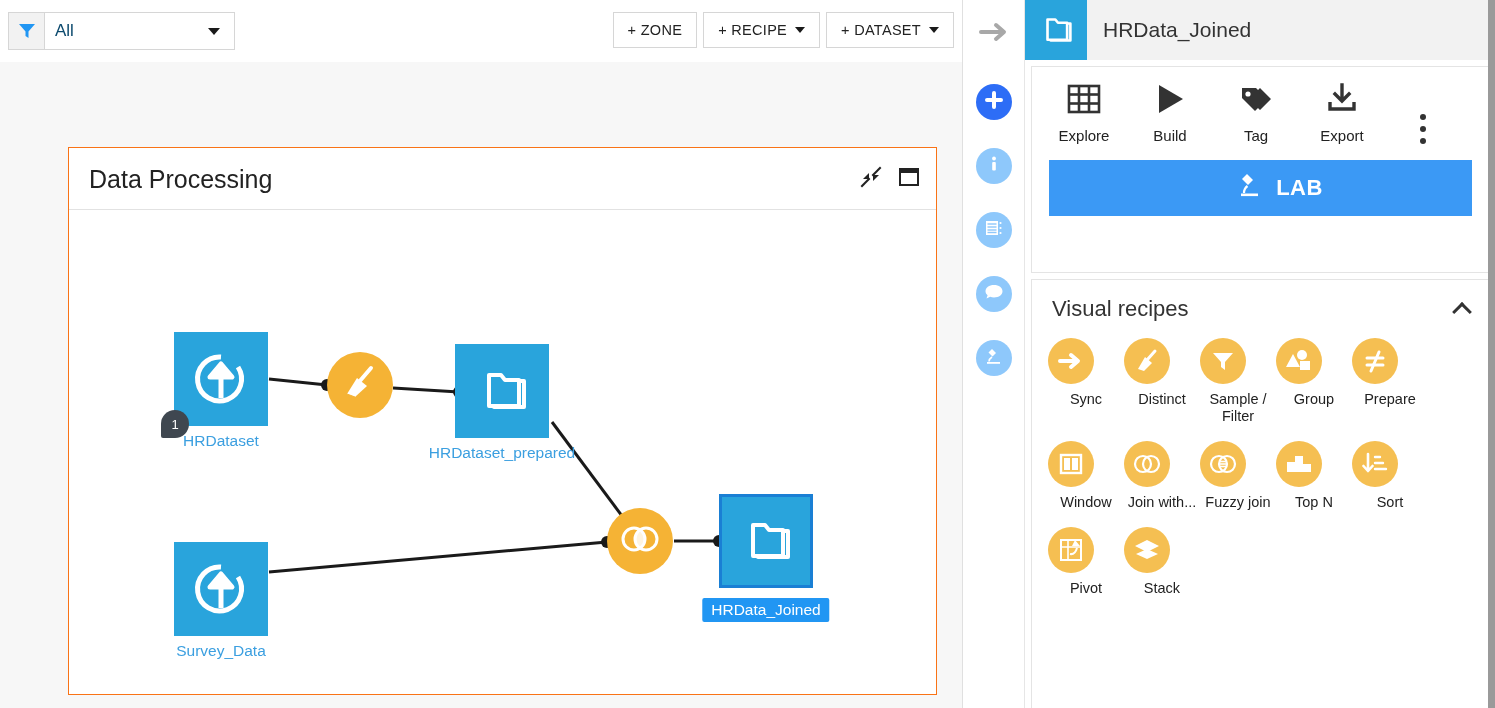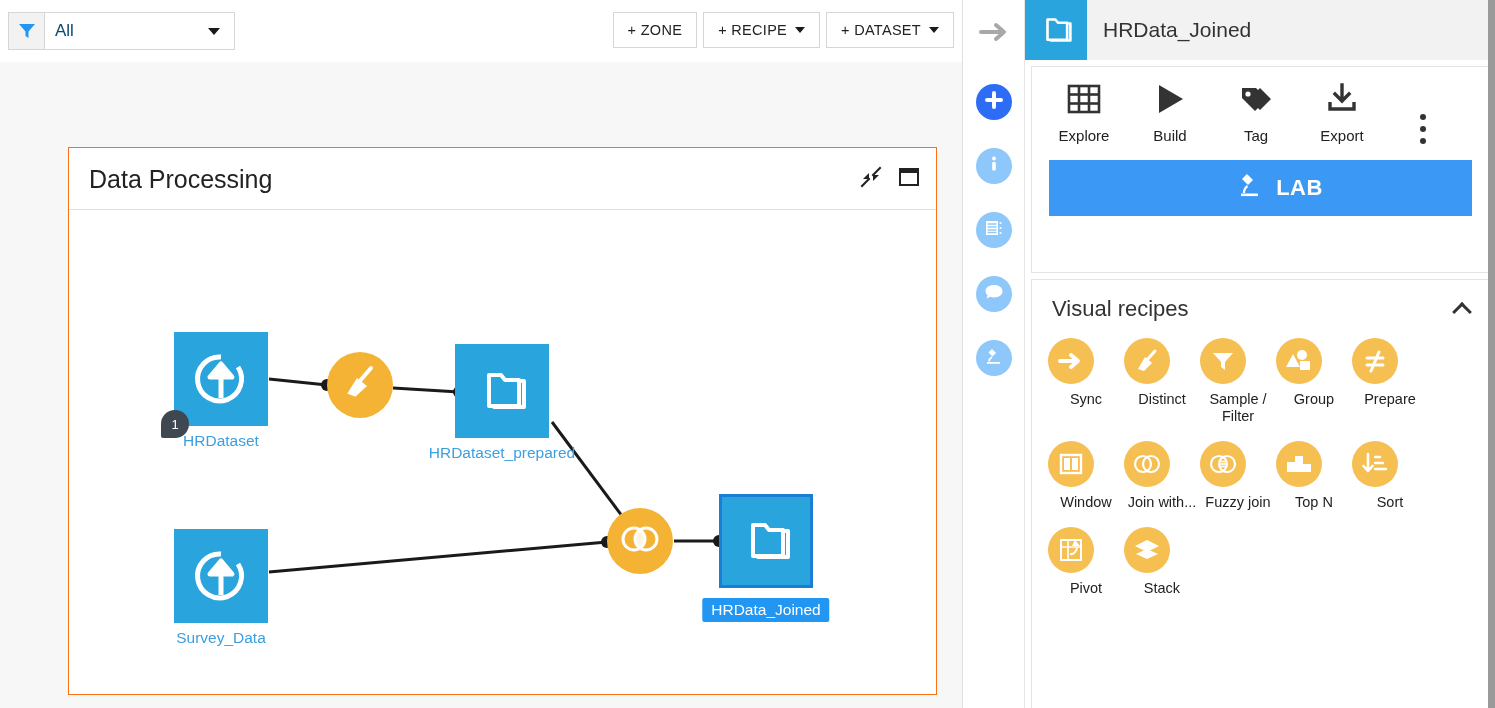--- a/index.html
+++ b/index.html
@@ -370,21 +370,21 @@
         <div class="node" style="left:386px; top:134px;">
           <div class="node-sq">
             <svg width="58" height="52" viewBox="0 0 58 52">
               <path d="M16 10 h12 l4 5 h14 v26 h-30 z" fill="none" stroke="#fff" stroke-width="4" stroke-linejoin="round"></path>
               <path d="M46 16 h5 v26 h-30 v-2" fill="none" stroke="#fff" stroke-width="4" stroke-linejoin="round"></path>
             </svg>
           </div>
           <div class="node-label">HRDataset_prepared</div>
         </div>
 
-        <div class="node" style="left:105px; top:319px;">
+        <div class="node" style="left:105px; top:332px;">
           <div class="node-sq">
             <svg width="58" height="58" viewBox="0 0 58 58">
               <path d="M29 7 A22 22 0 1 0 46 17" fill="none" stroke="#fff" stroke-width="5"></path>
               <path d="M29 48 L29 18 M29 14 L40 27 L18 27 Z" fill="#fff" stroke="#fff" stroke-width="5" stroke-linejoin="round"></path>
             </svg>
           </div>
           <div class="node-label">Survey_Data</div>
         </div>
 
         <div class="recipe-circle" style="left:538px; top:298px;">

